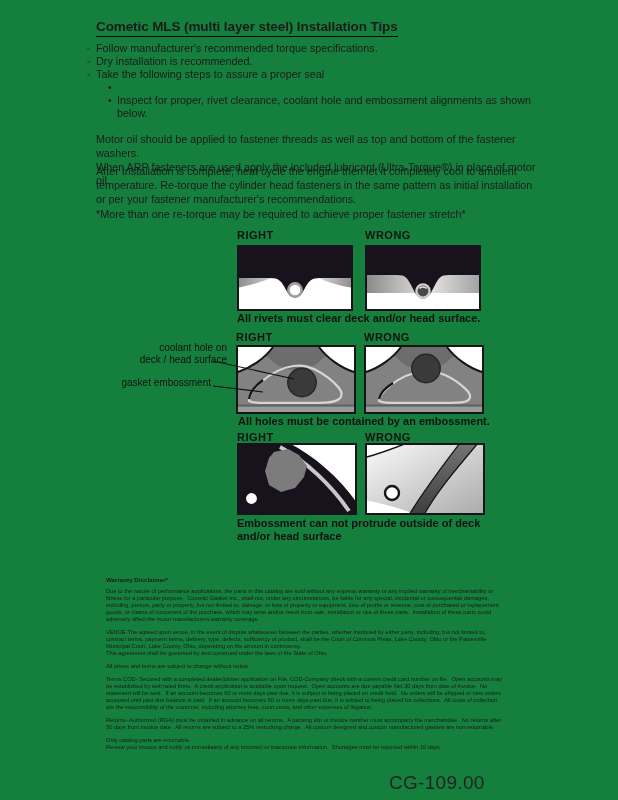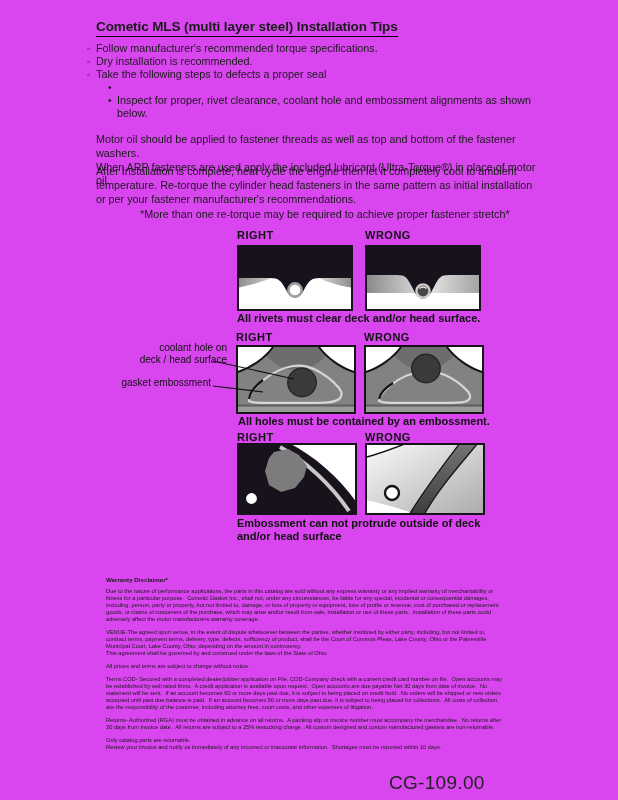--- a/index.html
+++ b/index.html
@@ -1,36 +1,36 @@
 <!DOCTYPE html>
 <html><head>
 <meta charset="utf-8">
 <style>
   html,body{margin:0;padding:0;background:#ffffff;}
   .sheet{
-    position:relative;width:618px;height:800px;background:#d946ef;overflow:hidden;
+    position:relative;width:618px;height:800px;background:#15803d;overflow:hidden;
     font-family:"Liberation Sans","DejaVu Sans",sans-serif;color:#1a1a1a;
   }
   .abs{position:absolute;}
   
   .title{
     left:96px;top:19px;font-size:13.5px;font-weight:bold;letter-spacing:-0.1px;
     border-bottom:1.7px solid #000;padding-bottom:2px;display:inline-block;
   }
   
   .bullets{left:87px;top:42px;width:470px;font-size:10.8px;line-height:13.1px;}
   .bullet-row{display:flex;}
   .bullet-row.indent{margin-left:21px;}
   .bullet-marker{width:9px;flex:0 0 9px;text-align:left;font-size:10px;}
   
   .diesel-head{left:96px;top:117px;font-size:12.3px;font-weight:bold;}
   .para{font-size:10.8px;line-height:13.8px;white-space:pre-line;width:450px;}
   .p1{left:96px;top:133px;}
   .p2{left:96px;top:165px;}
-  .p3{left:96px;top:208px;margin-left:44px;}
+  .p3{left:96px;top:208px;}
   
   .dg-header{font-size:11px;font-weight:bold;letter-spacing:0.5px;text-align:left;color:#111;}
   .dg-caption{font-size:11px;font-weight:bold;color:#111;white-space:pre-line;line-height:12.5px;}
   .dg-label{font-size:10px;line-height:12px;text-align:right;white-space:pre-line;color:#111;}
   svg{display:block;}
   
   .legal{left:106px;top:576px;width:420px;}
   .legal-head{font-size:6.2px;font-weight:bold;margin-bottom:5px;}
   .legal p{font-size:5.7px;line-height:7px;margin:0 0 6px 0;white-space:pre-wrap;}
   
@@ -47,21 +47,21 @@
     <div class="bullet-row">
       <span class="bullet-marker">◦</span>
       <span>Follow manufacturer's recommended torque specifications.</span>
     </div>
     <div class="bullet-row">
       <span class="bullet-marker">◦</span>
       <span>Dry installation is recommended.</span>
     </div>
     <div class="bullet-row">
       <span class="bullet-marker">◦</span>
-      <span>Take the following steps to defects a proper seal</span>
+      <span>Take the following steps to assure a proper seal</span>
     </div>
     <div class="bullet-row indent">
       <span class="bullet-marker">•</span>
     </div>
     <div class="bullet-row indent">
       <span class="bullet-marker">•</span>
       <span>Inspect for proper, rivet clearance, coolant hole and embossment alignments as shown below.</span>
     </div>
   </div>
 

